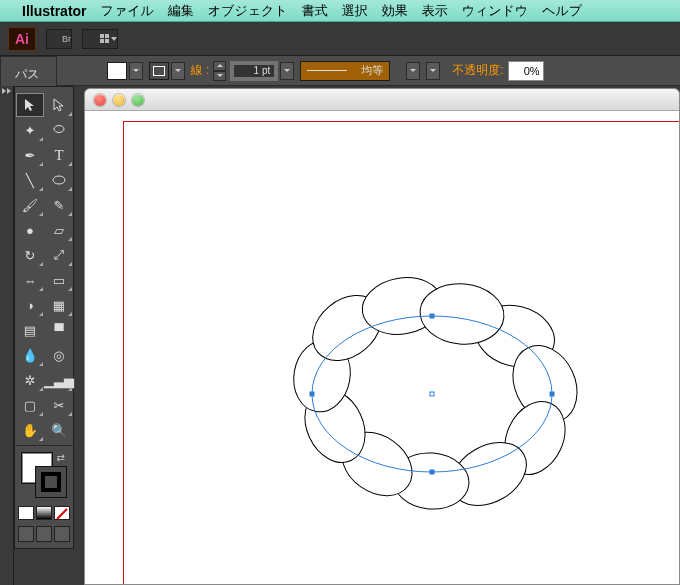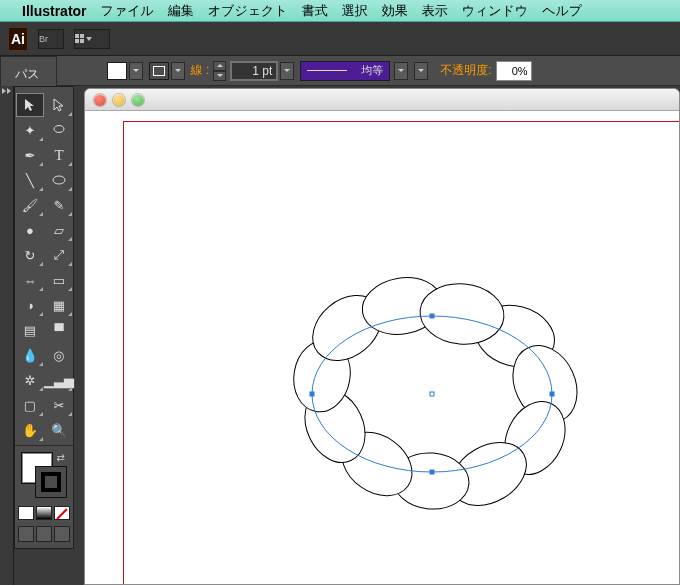--- a/index.html
+++ b/index.html
@@ -6,43 +6,43 @@
   body { font-family: "Hiragino Kaku Gothic Pro", "Helvetica", sans-serif; font-size: 12px; background: #3a3a3a; width: 680px; height: 585px; overflow: hidden; }
 
   
   .mac-menu { height: 22px; background: linear-gradient(#a3e8d8, #7fdcc8); display:flex; align-items:center; padding:0 8px; gap:14px; border-bottom:1px solid #4aa890; }
   .mac-menu .apple { font-size:15px; }
   .mac-menu .app-name { font-weight:bold; font-size:14px; }
   .mac-menu .menu-item { font-size:13px; cursor:default;font-family:Liberation Serif, serif; }
 
   
   .app-bar { height:34px; background:#383838; border-bottom:1px solid #1f1f1f; display:flex; align-items:center; padding:0 8px; gap:10px; }
-  .ai-logo { width:20px; height:24px; background:#2b1100; border:1px solid #5a3410; color:#ffffff; font-weight:bold; font-size:14px; display:flex; align-items:center; justify-content:center; border-radius:2px; }
-  .bar-btn { width:26px; height:20px; border:1px solid #1d1d1d; background:#323232; display:flex; align-items:center; justify-content:flex-start; }
+  .ai-logo { width:28px; height:24px; background:#2b1100; border:1px solid #5a3410; color:#ec4899; font-weight:bold; font-size:14px; display:flex; align-items:center; justify-content:center; border-radius:2px; }
+  .bar-btn { width:26px; height:20px; border:1px solid #1d1d1d; background:#323232; display:flex; align-items:center; justify-content:flex-end; }
   .br-txt { color:#bbb; font-size:9px; }
   .grid-ic { display:grid; grid-template-columns:4px 4px; grid-template-rows:4px 4px; gap:1px; }
   .grid-ic span { background:#bbb; }
   .tri-down { margin-left:2px; width:0;height:0;border-left:3px solid transparent;border-right:3px solid transparent;border-top:4px solid #bbb;}
 
   
   .ctrl-bar { height:30px; background:#4c4c4c; border-bottom:1px solid #2a2a2a; display:flex; align-items:center; }
   .panel-tab { height:30px; background:#4c4c4c; border:1px solid #2a2a2a; border-bottom:none; color:#e5e5e5; font-size:12px; padding:6px 16px 0 14px; display:flex; gap:8px; align-items:center;}
   .ctrl-spacer { width:50px; }
   .swatch { width:20px; height:18px; border:1px solid #1a1a1a; margin-right:2px;}
   .swatch.white { background:#fff; }
   .swatch.stroke { background:#4c4c4c; position:relative;}
   .swatch.stroke::after{content:"";position:absolute;top:3px;left:3px;right:3px;bottom:3px;border:1.5px solid #fff;}
   .mini-dd { width:14px; height:18px; border:1px solid #2a2a2a; background:#5a5a5a; display:flex;align-items:center;justify-content:center; margin-right:6px;}
   .ctrl-label { color:#ff9a00; font-size:12px; margin-right:4px;}
-  .stroke-input { width:48px; height:20px; background:#333; border:2px solid #737373; color:#ddd; font-size:12px; padding:0 4px; display:flex; align-items:center; justify-content:flex-end; margin-right:2px;}
+  .stroke-input { width:48px; height:20px; background:#333; border:4px solid #737373; color:#ddd; font-size:10px; padding:0 4px; display:flex; align-items:center; justify-content:flex-end; margin-right:2px;}
   .stroke-stepper { width:13px; height:20px; display:flex; flex-direction:column; margin-right:4px;}
   .stroke-stepper div{flex:1;background:#555;border:1px solid #2a2a2a; display:flex;align-items:center;justify-content:center;}
   .tri-up-s{width:0;height:0;border-left:3px solid transparent;border-right:3px solid transparent;border-bottom:3px solid #ccc;}
   .tri-dn-s{width:0;height:0;border-left:3px solid transparent;border-right:3px solid transparent;border-top:3px solid #ccc;}
-  .profile-box { height:20px; background:#4c1d95; border:1px solid #1d1d1d; display:flex; align-items:center; padding:0 6px; color:#ddd; font-size:11px; margin-right:4px;}
+  .profile-box { height:20px; background:#a16207; border:1px solid #1d1d1d; display:flex; align-items:center; padding:0 6px; color:#ddd; font-size:11px; margin-right:16px;}
   .profile-box.wide { width:90px; justify-content:space-between;}
   .profile-box.wider { width:110px; justify-content:space-between;}
   .hline { width:40px; height:1px; background:#ddd;}
   .opacity-lbl { color:#ff9a00; font-size:12px; margin:0 4px 0 6px;}
   .pct-box { width:36px; height:20px; background:#fff; border:1px solid #888; color:#000; font-size:11px; display:flex;align-items:center; justify-content:flex-end; padding-right:3px;}
 
   
   .left-col { position:absolute; left:0; top:86px; bottom:0; width:14px; background:#3a3a3a; border-right:1px solid #1f1f1f;}
   .left-col .dbl-tri { position:absolute; top:2px; left:2px; display:flex;}
   .dbl-tri span{ width:0;height:0;border-top:3px solid transparent;border-bottom:3px solid transparent;border-left:4px solid #bbb; margin-right:1px;}

